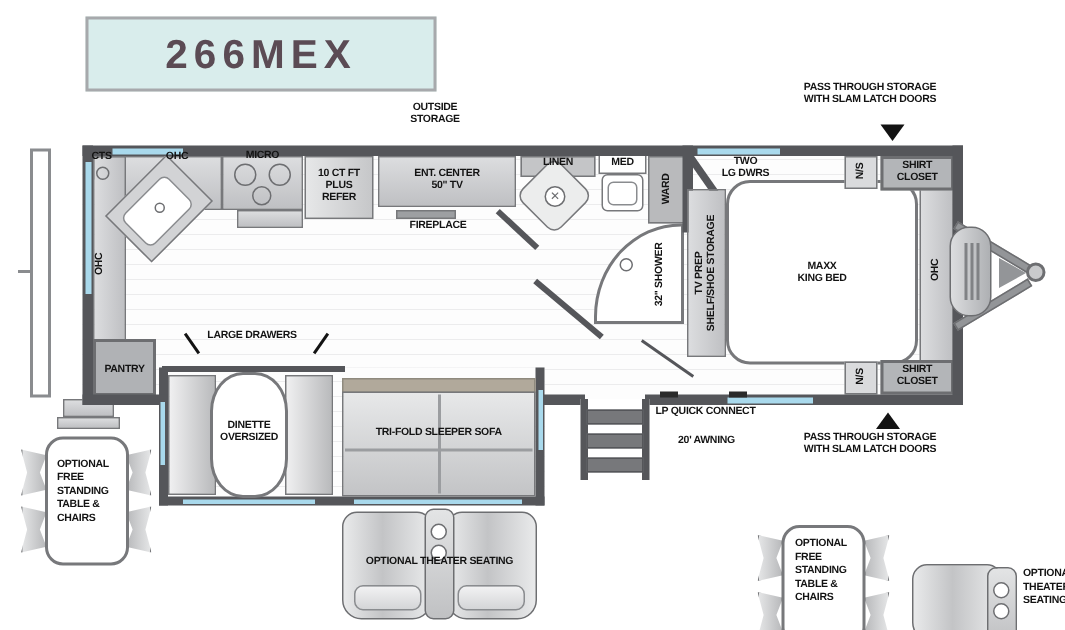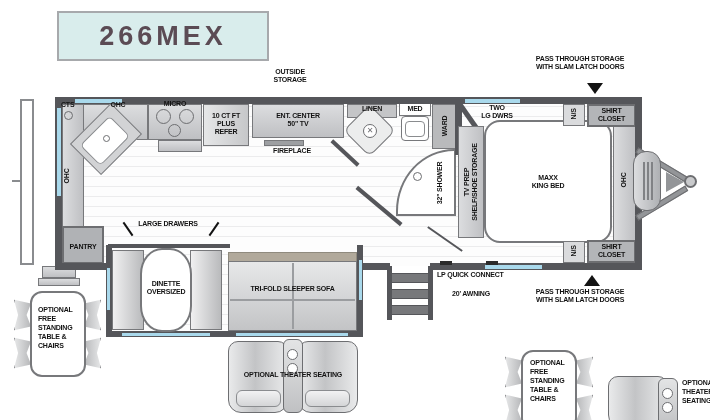--- a/index.html
+++ b/index.html
@@ -35,21 +35,21 @@
   .seat{position:absolute;background:linear-gradient(90deg,#e9eaeb,#c3c4c6 45%,#e9eaeb);
         border:1.5px solid #6d6e71;border-radius:10px 10px 13px 13px;box-sizing:border-box;}
   .seatfront{position:absolute;background:linear-gradient(180deg,#f2f2f3,#d4d5d7);
              border:1px solid #8a8c8f;border-radius:6px;box-sizing:border-box;}
 </style>
 </head>
 <body>
 
 <div class="canvas">
 
-  <div class="title" style="left:57px;top:11px;width:212px;height:50px;">266MEX</div>
+  <div class="title" style="left:57px;top:11px;width:234px;height:50px;">266MEX</div>
 
   <div class="abs" style="left:20px;top:99px;width:14px;height:166px;border:2px solid #8a8c8f;background:#fff;box-sizing:border-box;"></div>
   <div class="abs" style="left:12px;top:180px;width:9px;height:2px;background:#8a8c8f;"></div>
   <div class="box" style="left:42px;top:266px;width:34px;height:12px;"></div>
   <div class="box" style="left:38px;top:278px;width:42px;height:8px;"></div>
 
   <div class="floor" style="left:55px;top:97px;width:587px;height:173px;"></div>
 
   <div class="floor" style="left:106px;top:245px;width:257px;height:92px;"></div>
 

